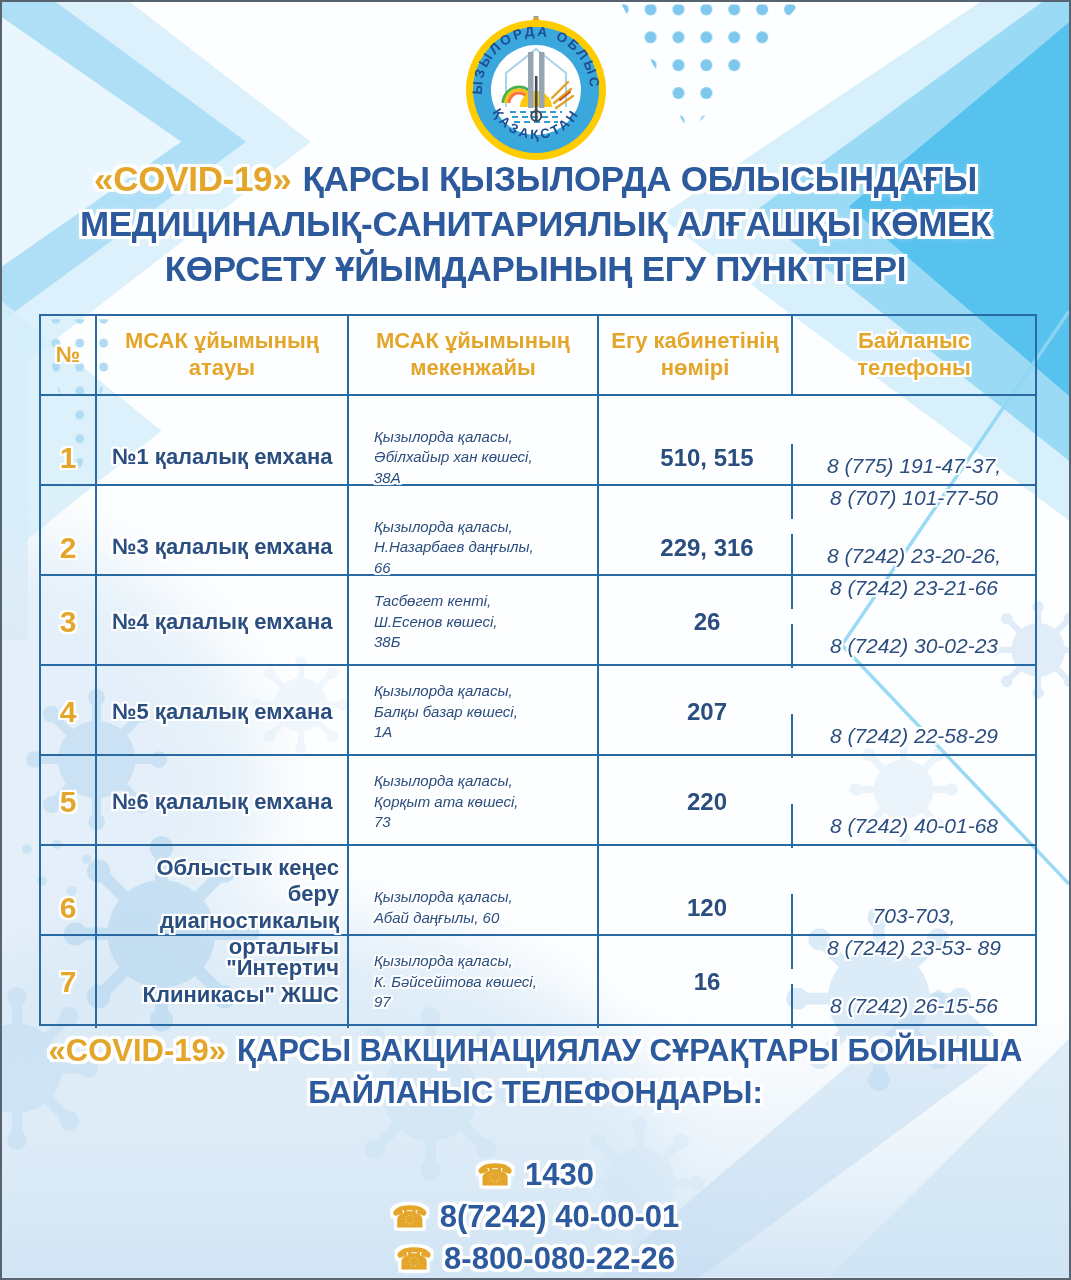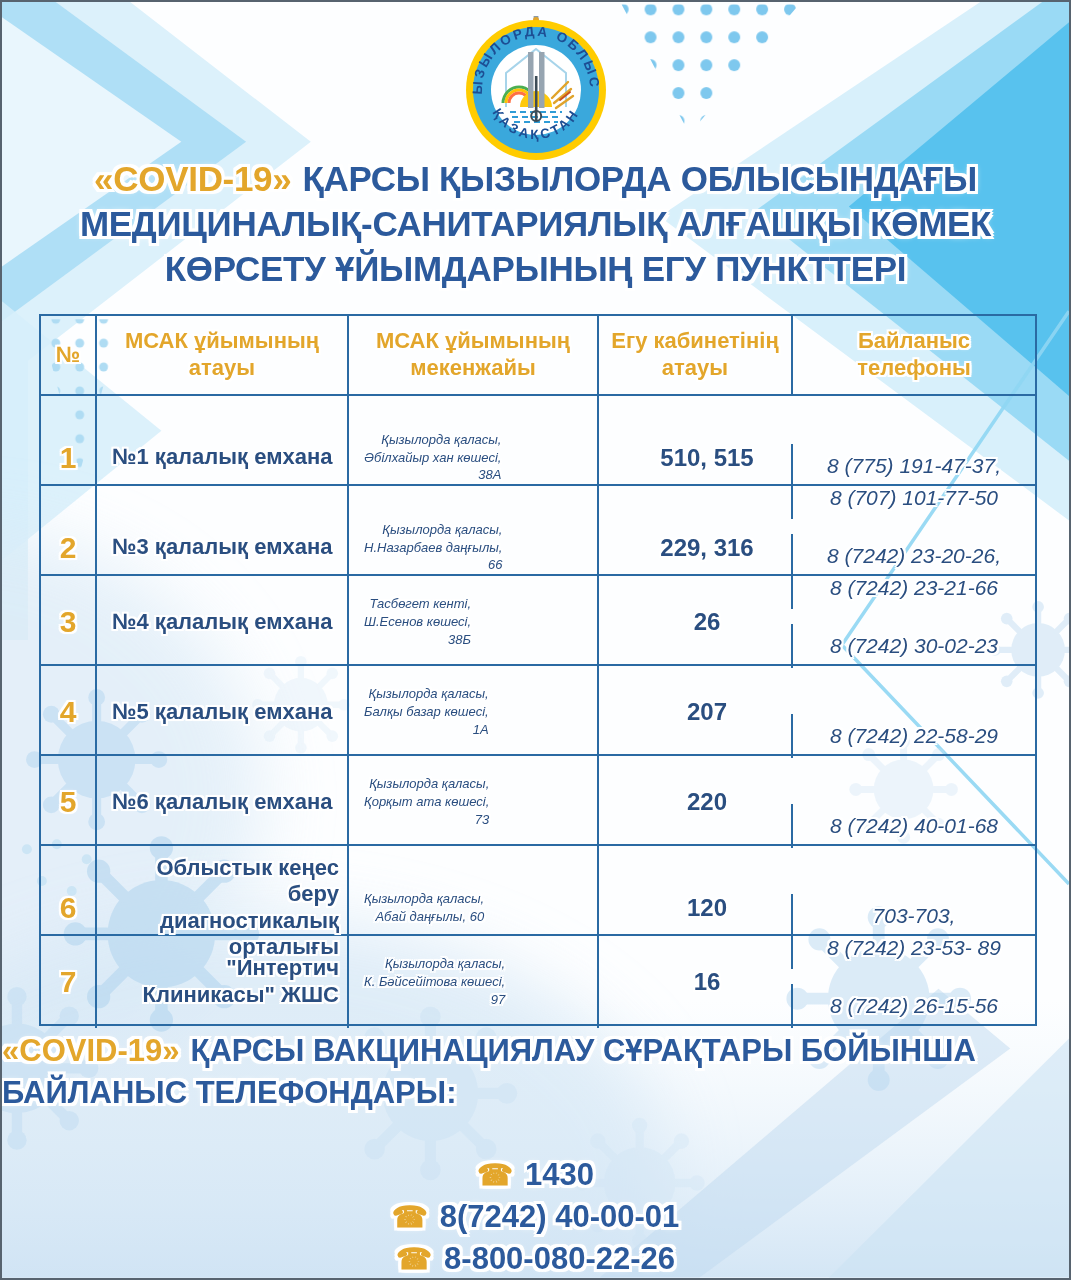--- a/index.html
+++ b/index.html
@@ -27,25 +27,25 @@
   .trow { display:grid; grid-template-columns:54px 252px 250px 194px 1fr; }
   .trow + .trow { border-top:2px solid #2A6AA3; }
   .cell { border-left:2px solid #2A6AA3; display:flex; align-items:center; justify-content:center;
           text-align:center; padding:6px 8px; box-sizing:border-box; color:#2A4E80; }
   .trow .cell:first-child { border-left:none; }
   .trow.head { height:78px; }
   .trow.body { height:88px; }
   .head .cell { color:#E3A62B; font-weight:bold; font-size:22px; line-height:1.22; }
   .cell.num   { color:#E3A62B; font-weight:bold; font-size:30px; }
   .cell.name  { justify-content:flex-start; text-align:right; font-weight:bold; font-size:22px; line-height:1.2; padding-left:15px; }
-  .cell.addr  { justify-content:flex-start; text-align:right; font-style:italic; font-size:13px; line-height:1.35; padding-left:15px; white-space:pre-line; }
+  .cell.addr  { justify-content:flex-start; text-align:left; font-style:italic; font-size:15px; line-height:1.35; padding-left:25px; white-space:pre-line; }
   .cell.cab   { font-weight:bold; font-size:24px;padding-left:32px; }
   .cell.phone { font-style:italic; font-size:21px; line-height:1.5; white-space:pre-line;margin-top:48px; }
 
-  .footer-heading { position:absolute; top:1028px; left:0; width:100%; 
+  .footer-heading { position:absolute; top:1028px; left:0; width:100%; text-align:center;
                     font-weight:bold; font-size:31px; line-height:42px; color:#2C5A9C; }
   .phones { position:absolute; top:1152px; left:0; width:100%; text-align:center; }
   .phone-line { font-weight:bold; font-size:31px; line-height:41px; color:#2C5A9C; }
   .phone-glyph { color:#E3A62B; margin-right:12px; font-size:29px; }
 </style>
 </head>
 <body>
 
 <div class="poster">
 
@@ -178,21 +178,21 @@
       </div>
       <div>МЕДИЦИНАЛЫҚ-САНИТАРИЯЛЫҚ АЛҒАШҚЫ КӨМЕК</div>
       <div>КӨРСЕТУ ҰЙЫМДАРЫНЫҢ ЕГУ ПУНКТТЕРІ</div>
     </div>
 
     <div class="vtable">
       <div class="trow head">
         <div class="cell halo-soft">№</div>
         <div class="cell halo-soft">МСАК ұйымының атауы</div>
         <div class="cell halo-soft">МСАК ұйымының мекенжайы</div>
-        <div class="cell halo-soft">Егу кабинетінің атауы</div>
+        <div class="cell halo-soft">Егу кабинетінің нөмірі</div>
         <div class="cell halo-soft">Байланыс телефоны</div>
       </div>
 
       <div class="trow body">
         <div class="cell num halo-soft">1</div>
         <div class="cell name halo-soft">№1 қалалық емхана</div>
         <div class="cell addr halo-soft">Қызылорда қаласы,
 Әбілхайыр хан көшесі,
 38А</div>
         <div class="cell cab halo-soft">510, 515</div>

